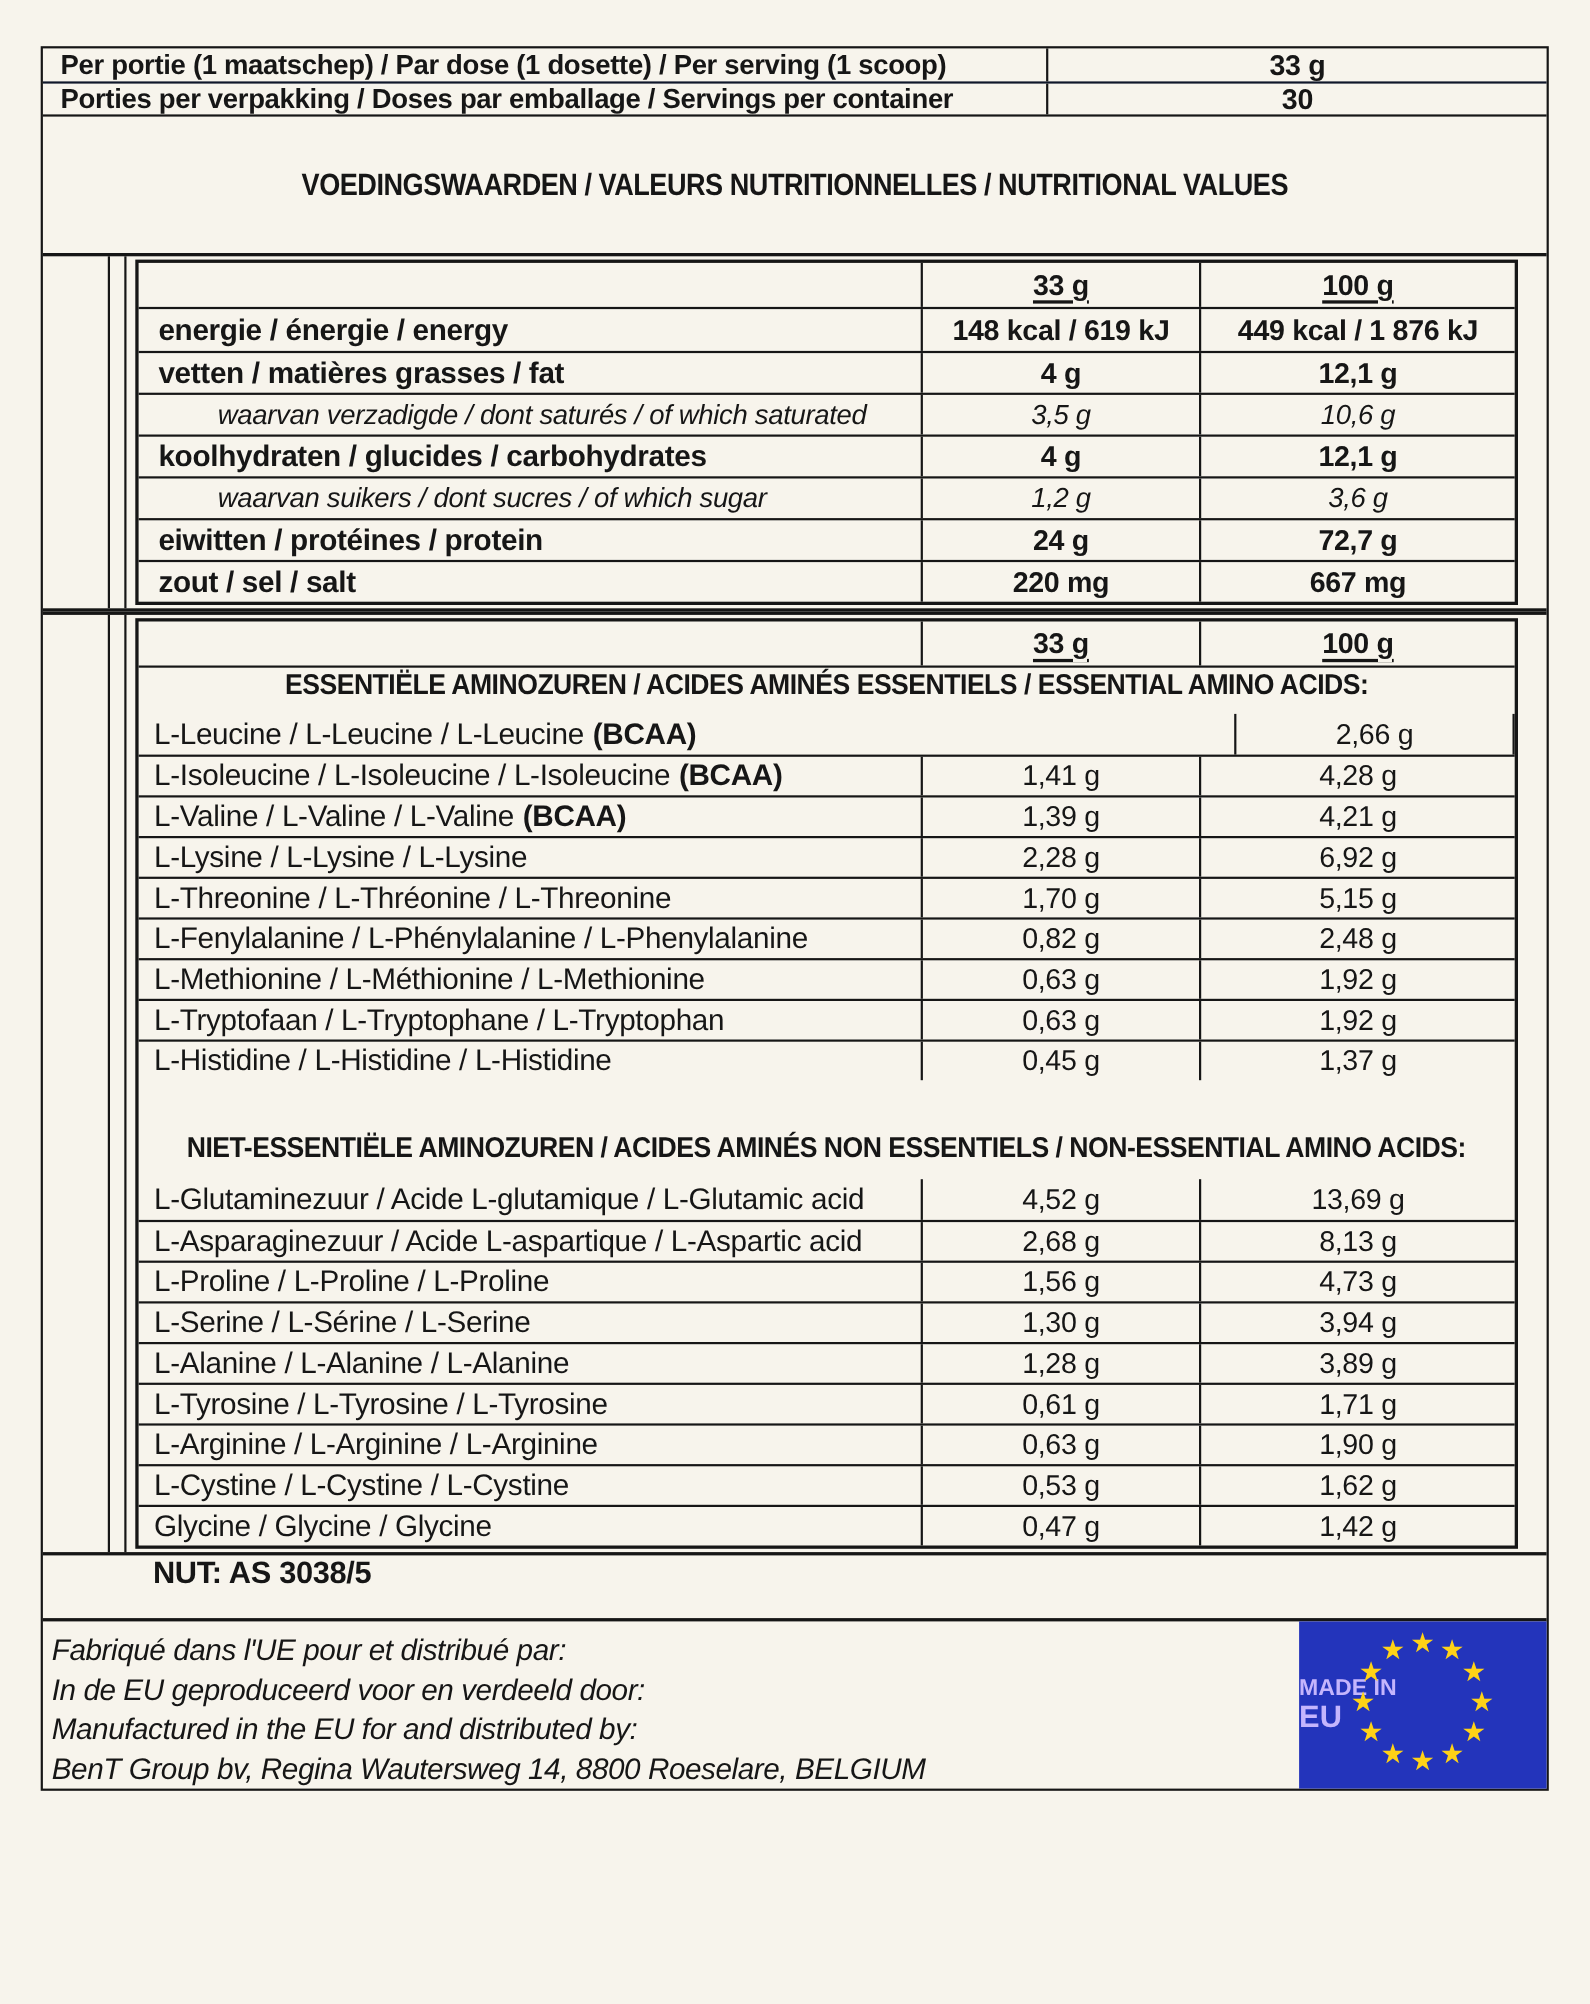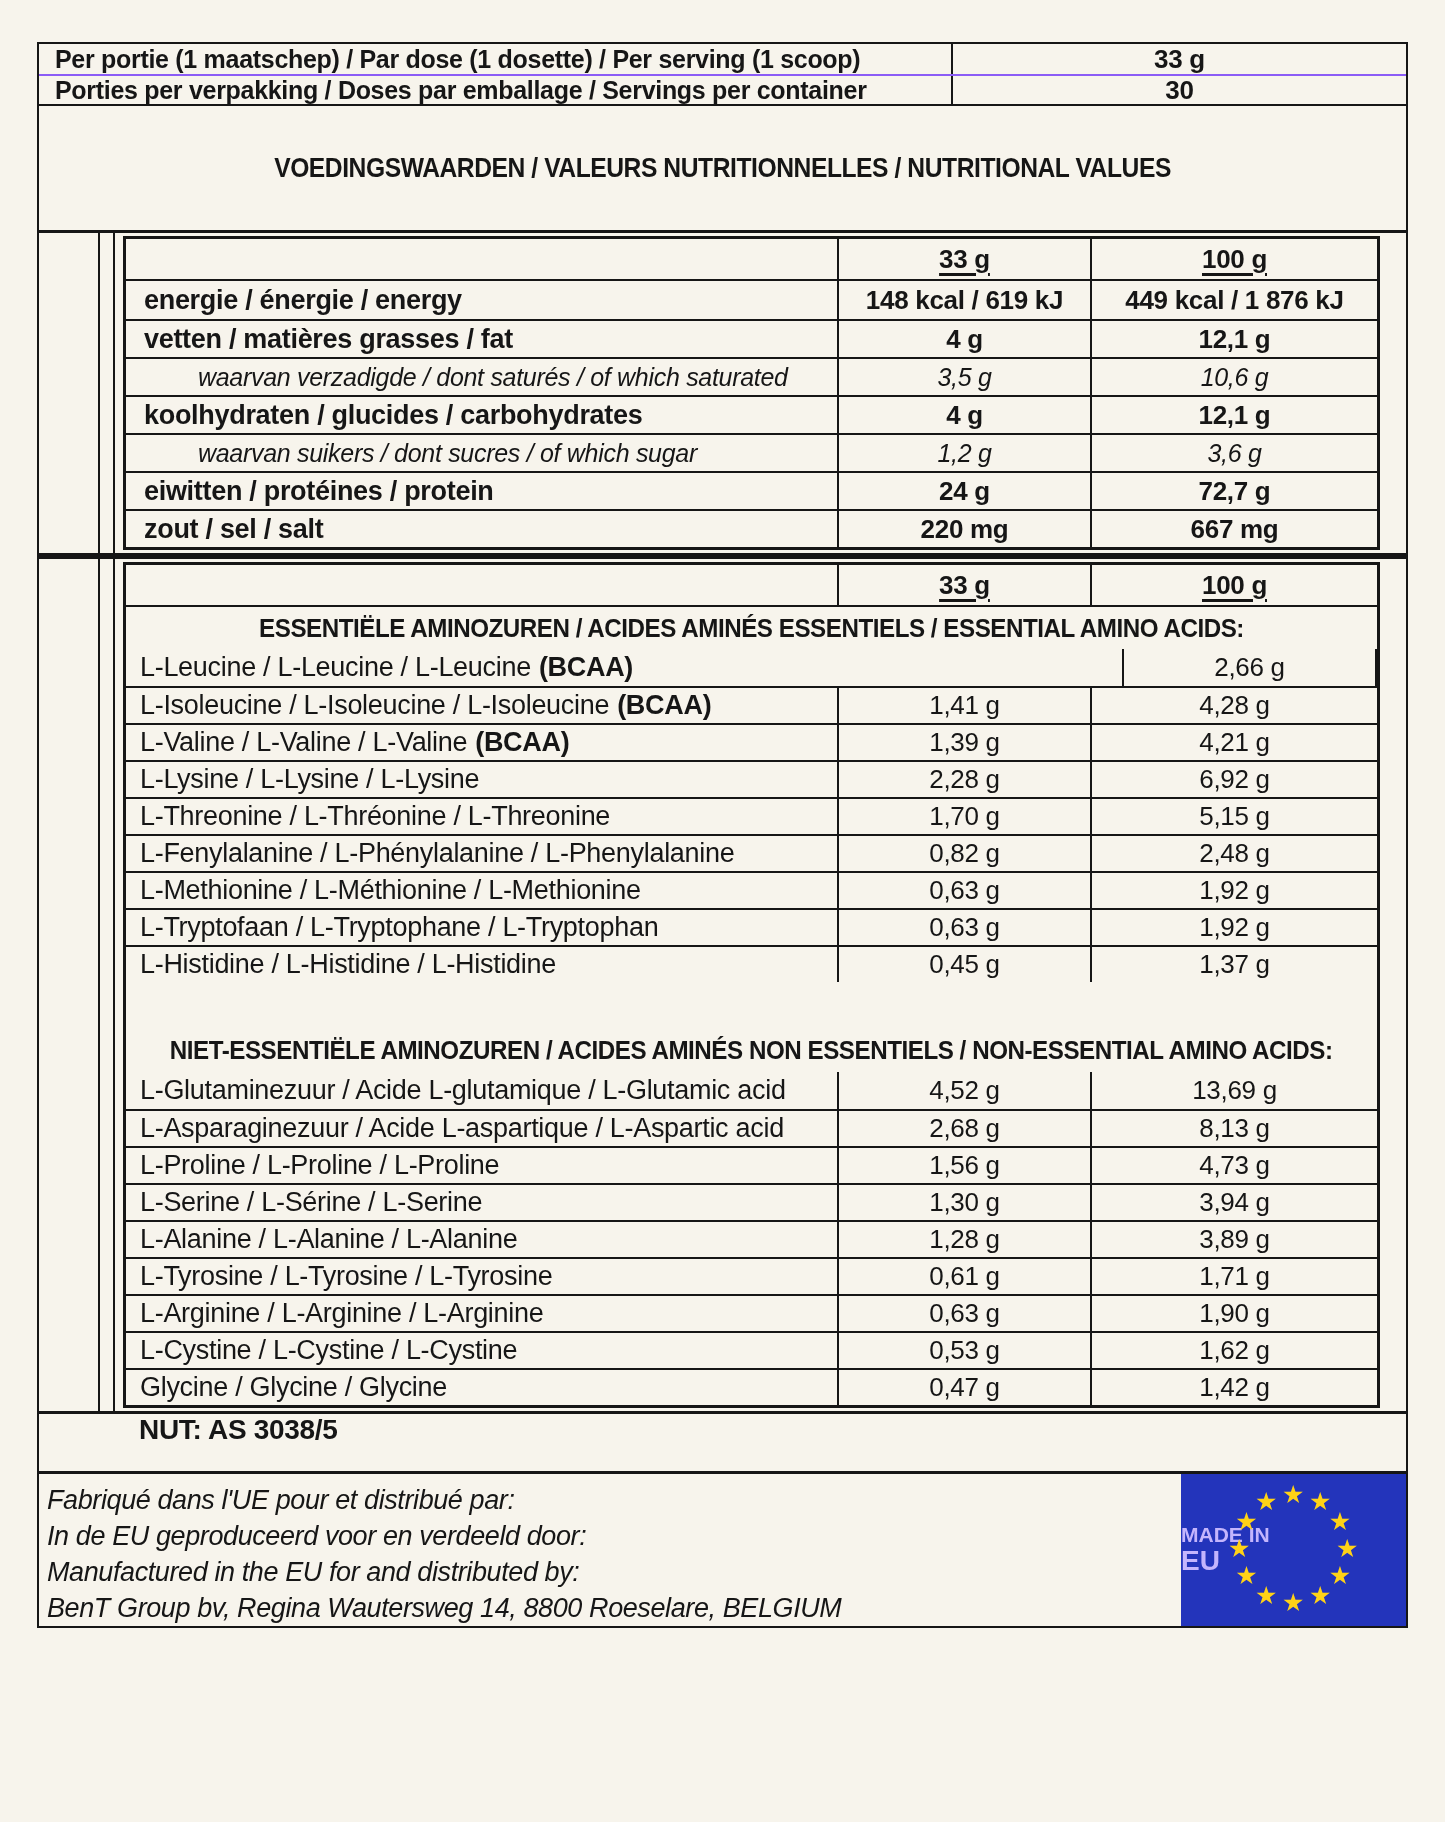--- a/index.html
+++ b/index.html
@@ -13,21 +13,21 @@
     letter-spacing:-0.3px;
   }
   .sheet {
     position:absolute; left:37px; top:42px; width:1371px;
     border:2px solid #161616; background:#f7f4ec;
   }
 
   
   .serving-table { border-bottom:2px solid #161616; }
   .srow { display:flex; height:30px; }
-  .srow + .srow { border-top:2px solid #8b5cf6; }
+  .srow + .srow { border-top:2px solid #0f172a; }
   .s-label { flex:1 1 auto; display:flex; align-items:center; padding-left:16px;
              font-weight:700; font-size:25px; }
   .s-value { flex:0 0 455px; border-left:2px solid #161616; display:flex;
              align-items:center; justify-content:center; font-weight:700; font-size:26px; }
 
   
   .title-box { display:flex; align-items:center; justify-content:center; }
   .title-box.t1 { height:124px; }
   .title-box.t2 { height:120px; }
   .big-title { font-weight:700; font-size:28px; letter-spacing:-0.5px;
@@ -57,21 +57,21 @@
   .nt-row.row-bold .c-label { font-weight:700; font-size:27px; }
   .nt-row.row-bold .c-v33, .nt-row.row-bold .c-v100 { font-weight:700; }
   .nt-row.row-sub .c-label { font-style:italic; font-size:25px; padding-left:72px; }
   .nt-row.row-sub .c-v33, .nt-row.row-sub .c-v100 { font-style:italic; font-size:25px; }
 
   
   .am-header { height:40px; }
   .am-header .c-v33, .am-header .c-v100 {
     font-weight:700; font-size:26px; text-decoration:underline;
     text-decoration-thickness:2.5px; text-underline-offset:5px; }
-  .group-header { height:44px; display:flex; align-items:center; justify-content:center;
+  .group-header { height:44px; display:flex; align-items:flex-start; justify-content:center;
                   font-weight:700; font-size:26px; letter-spacing:-0.5px; }
   .group-header span { transform:scaleX(0.93); white-space:nowrap; }
   .am-row { height:37px; font-size:26px; font-weight:400; }
   .am-row .c-label { padding-left:14px; font-size:27px; }
   .am-bcaa { font-weight:700; margin-left:8px; }
   .am-spacer { height:46px; }
 
   
   .nut-row { height:60px; display:flex; align-items:flex-start; padding-left:100px;
              border-bottom:3px solid #161616; font-weight:700; font-size:28px; }

